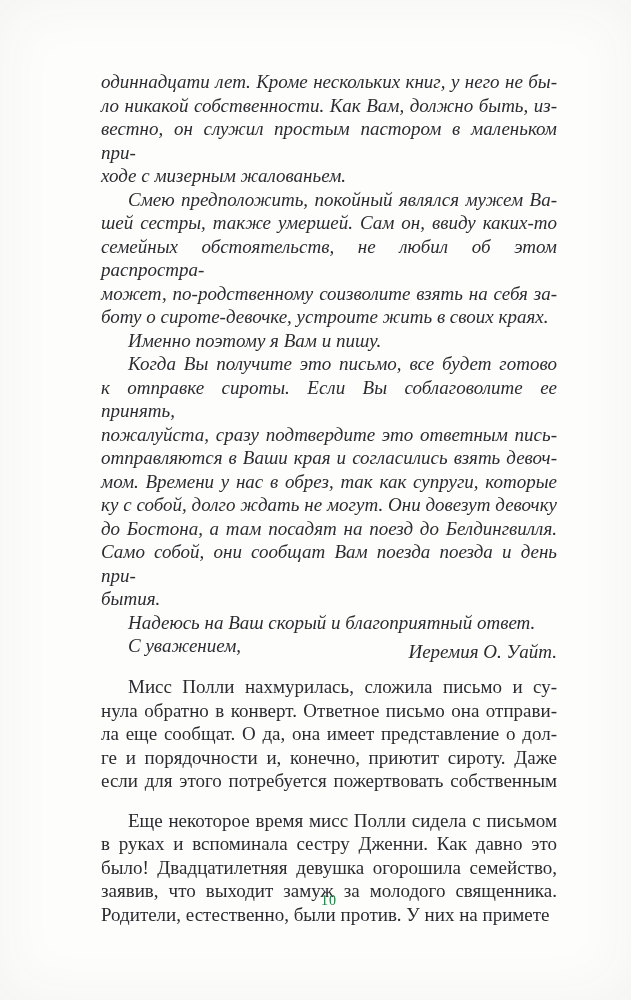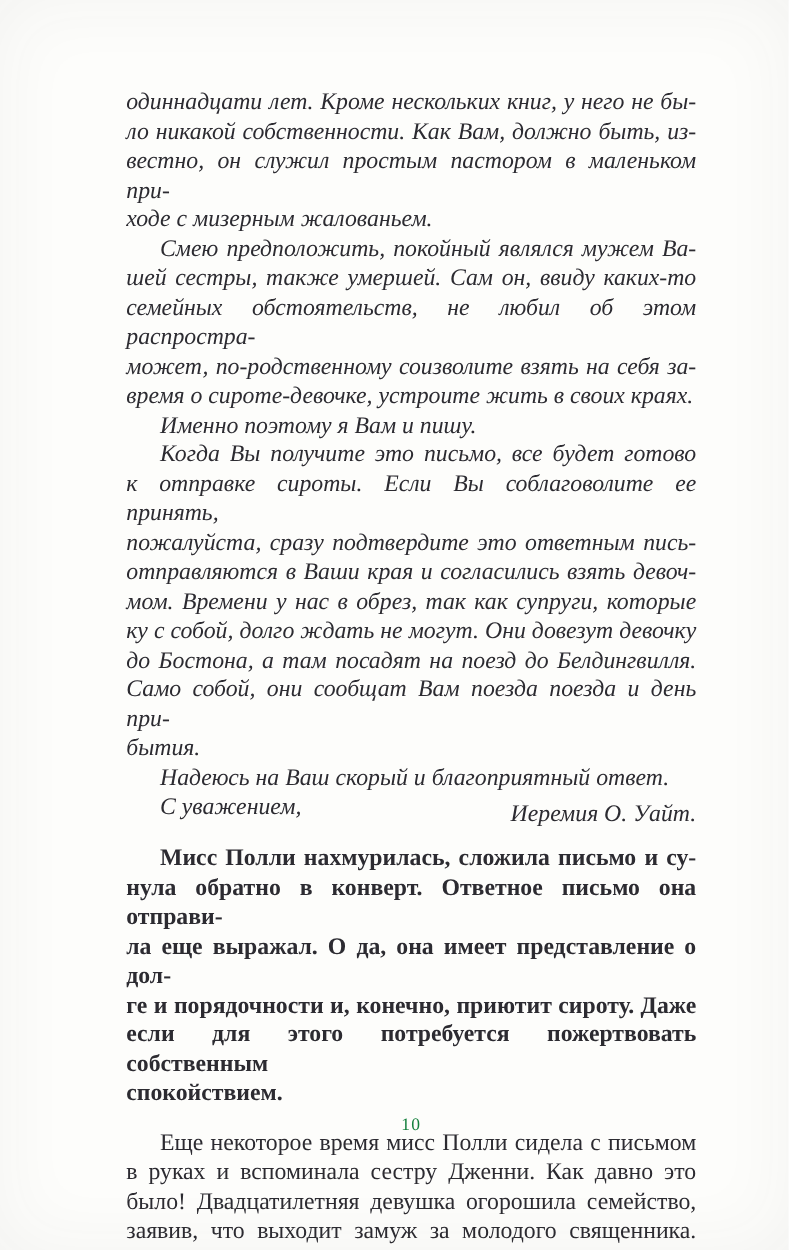--- a/index.html
+++ b/index.html
@@ -64,21 +64,21 @@
         <span class="line">одиннадцати лет. Кроме нескольких книг, у него не бы-</span>
         <span class="line">ло никакой собственности. Как Вам, должно быть, из-</span>
         <span class="line">вестно, он служил простым пастором в маленьком при-</span>
         <span class="line last">ходе с мизерным жалованьем.</span>
       </p>
       <p class="para italic">
         <span class="line indent">Смею предположить, покойный являлся мужем Ва-</span>
         <span class="line">шей сестры, также умершей. Сам он, ввиду каких-то</span>
         <span class="line">семейных обстоятельств, не любил об этом распростра-</span>
         <span class="line">может, по-родственному соизволите взять на себя за-</span>
-        <span class="line last">время о сироте-девочке, устроите жить в своих краях.</span>
+        <span class="line last">боту о сироте-девочке, устроите жить в своих краях.</span>
       </p>
       <p class="para italic">
         <span class="line last indent">Именно поэтому я Вам и пишу.</span>
       </p>
       <p class="para italic">
         <span class="line indent">Когда Вы получите это письмо, все будет готово</span>
         <span class="line">к отправке сироты. Если Вы соблаговолите ее принять,</span>
         <span class="line">пожалуйста, сразу подтвердите это ответным пись-</span>
         <span class="line">отправляются в Ваши края и согласились взять девоч-</span>
         <span class="line">мом. Времени у нас в обрез, так как супруги, которые</span>
@@ -89,27 +89,26 @@
       </p>
       <p class="para italic">
         <span class="line last indent">Надеюсь на Ваш скорый и благоприятный ответ.</span>
       </p>
       <p class="para italic">
         <span class="line last indent">С уважением,</span>
       </p>
       <p class="para italic right signature">
         <span class="line last">Иеремия О. Уайт.</span>
       </p>
-      <p class="para regular" style="margin-top: 12px; font-weight: bold;">
+      <p class="para regular" style="margin-top: 12px;">
         <span class="line indent">Мисс Полли нахмурилась, сложила письмо и су-</span>
         <span class="line">нула обратно в конверт. Ответное письмо она отправи-</span>
-        <span class="line">ла еще выражал. О да, она имеет представление о дол-</span>
+        <span class="line">ла еще сообщат. О да, она имеет представление о дол-</span>
         <span class="line">ге и порядочности и, конечно, приютит сироту. Даже</span>
         <span class="line">если для этого потребуется пожертвовать собственным</span>
-        <span class="line last">спокойствием.</span>
       </p>
       <p class="para regular" style="margin-top: 16px;">
         <span class="line indent">Еще некоторое время мисс Полли сидела с письмом</span>
         <span class="line">в руках и вспоминала сестру Дженни. Как давно это</span>
         <span class="line">было! Двадцатилетняя девушка огорошила семейство,</span>
         <span class="line">заявив, что выходит замуж за молодого священника.</span>
         <span class="line last">Родители, естественно, были против. У них на примете</span>
       </p>
     </div>
   <div class="page-number">10</div>

